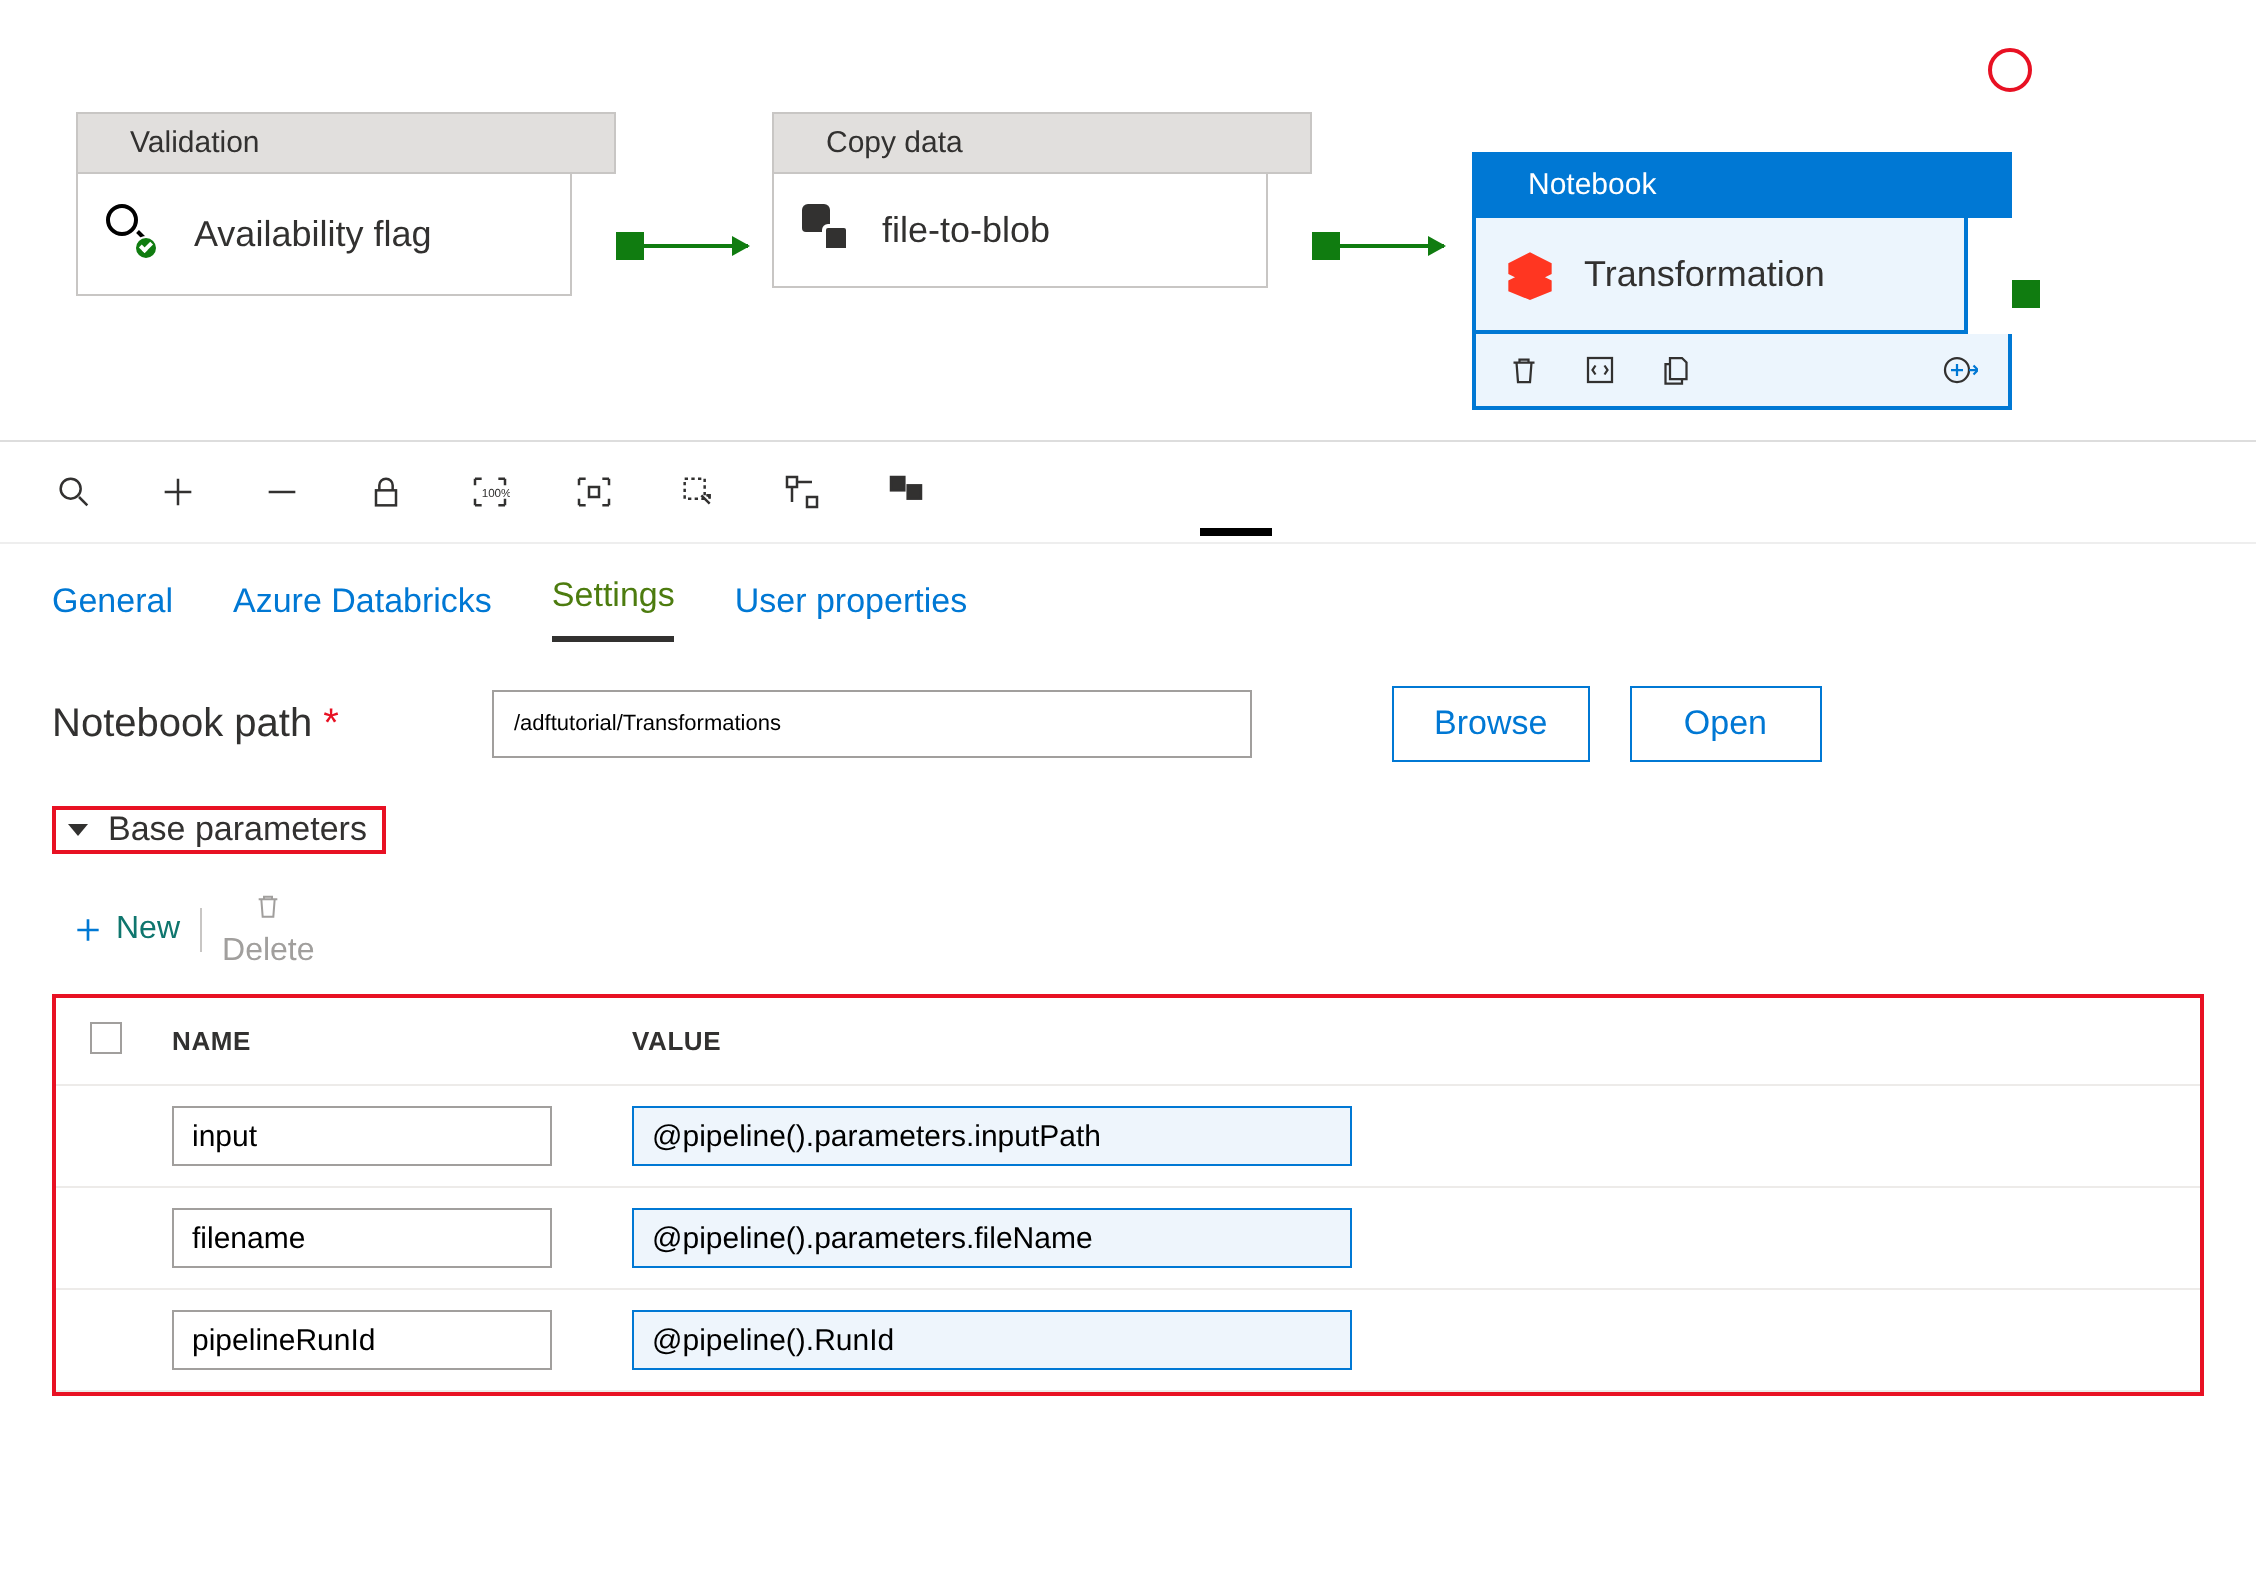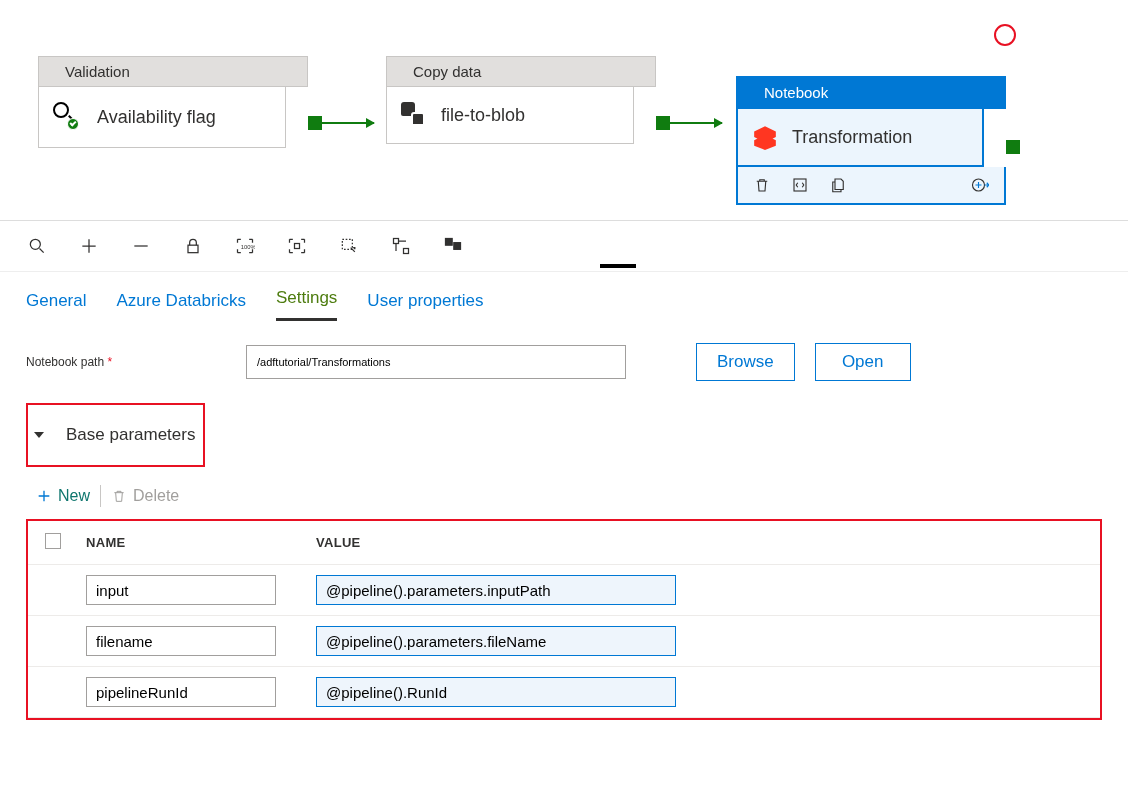--- a/index.html
+++ b/index.html
@@ -51,31 +51,31 @@
     .tool-btn svg{width:20px;height:20px;stroke:#323130;fill:none;stroke-width:1.5;}
 
     
     .tabs{display:flex;gap:30px;padding:10px 26px 0 26px;border-top:1px solid #eee;align-items:flex-end;}
     .tab{padding:6px 0 10px 0;cursor:pointer;color:#0078d4;font-size:17px;}
     .tab.active{color:#4d7c0f;border-bottom:3px solid #323130;font-weight:400;}
 
     
     .settings-body{padding:22px 26px;}
     .field-row{display:flex;align-items:center;gap:20px;margin-bottom:22px;}
-    .field-label{font-size:12px;width:200px;}
+    .field-label{font-size:20px;width:200px;}
     .field-label .req{color:#e81123;}
     .text-input{border:1px solid #a19f9d;padding:6px 10px;width:380px;font-size:11px;height:34px;}
     .btn{border:1px solid #0078d4;color:#0078d4;background:#fff;padding:6px 20px;font-size:17px;cursor:pointer;height:38px;min-width:96px;}
 
-    .base-params-head{display:flex;align-items:center;gap:24px;font-size:17px;padding:20px 8px;border:2px solid #e81123;width:fit-content;margin-bottom:14px;}
+    .base-params-head{display:flex;align-items:center;gap:12px;font-size:17px;padding:0 8px;border:2px solid #e81123;width:fit-content;margin-bottom:14px;}
     .triangle{width:0;height:0;border-left:6px solid #323130;border-top:5px solid transparent;border-bottom:5px solid transparent;transform:rotate(90deg);}
 
     .param-actions{display:flex;align-items:center;gap:10px;padding:4px 10px 12px 10px;}
     .action{display:flex;align-items:center;gap:6px;cursor:pointer;color:#0f766e;font-size:16px;}
-    .action.disabled{color:#a19f9d;}
+    .action.disabled{color:#a19f9d;flex-direction:column;}
     .vbar{width:1px;height:22px;background:#c8c6c4;}
 
     .table-wrap{border:2px solid #e81123;padding:0;}
     table{width:100%;border-collapse:collapse;}
     th{font-size:13px;text-align:left;padding:12px 8px;color:#323130;font-weight:600;letter-spacing:0.3px;border-bottom:1px solid #edebe9;}
     th:first-child{width:50px;text-align:center;}
     th:nth-child(2){width:230px;}
     td{padding:10px 8px;border-bottom:1px solid #edebe9;}
     td:first-child{text-align:center;}
     .chk{width:16px;height:16px;border:1px solid #a19f9d;display:inline-block;}

